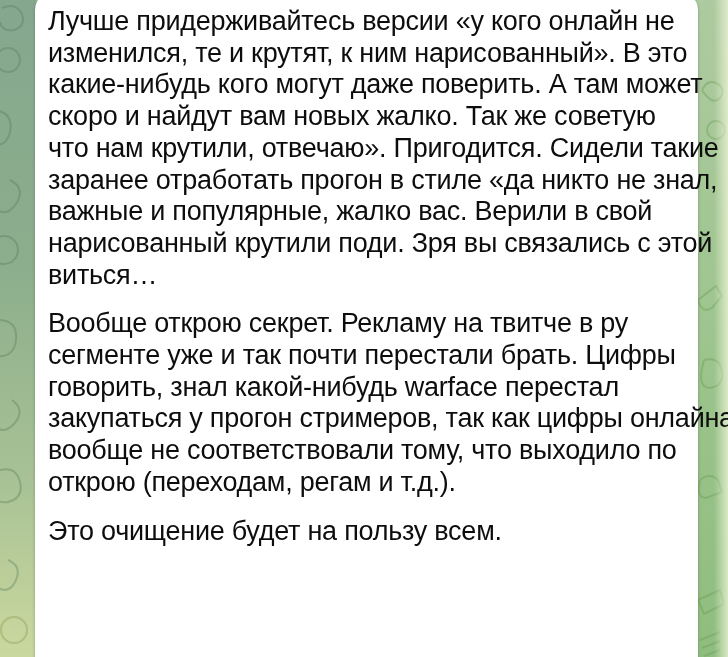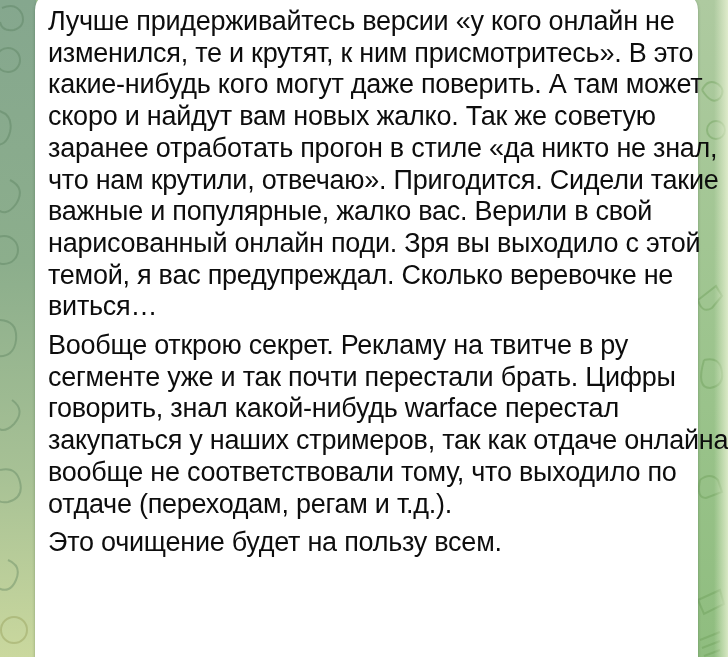--- a/index.html
+++ b/index.html
@@ -31,21 +31,21 @@
     border-radius:18px 18px 0 0;
     box-shadow: 0 1px 3px rgba(30,60,40,0.35);
     padding:14px 38px 0 13px;
     box-sizing:border-box;
     color:#0d0d0d;
     font-size:27px;
     line-height:31.7px;
     letter-spacing:-0.25px;
   }
   .bubble p { margin:0; }
-  .bubble p + p { margin-top:7px; }
+  .bubble p + p { margin-top:17px; }
   .line { display:block; white-space:nowrap; }
 </style>
 </head>
 <body>
 
 <div class="screen">
 
   <div class="strip strip-left">
     <svg class="doodles" viewBox="0 0 36 657" xmlns="http://www.w3.org/2000/svg" fill="none" stroke="rgba(80,120,85,0.35)" stroke-width="2">
       <path d="M2 8 q14 -6 20 6 q4 12 -8 16 q-12 2 -14 -8"></path>
@@ -69,36 +69,35 @@
       <path d="M8 360 q16 -4 18 12 q2 14 -12 16 q-14 0 -6 -28"></path>
       <path d="M4 480 q10 -8 18 0 l4 12 l-16 6 q-10 0 -6 -18"></path>
       <path d="M2 600 l22 -10 l4 14 l-20 10 z"></path>
       <path d="M4 640 l20 -8 M6 648 l18 -7 M8 656 l16 -6"></path>
     </svg>
   </div>
 
   <div class="bubble">
     <p>
       <span class="line">Лучше придерживайтесь версии «у кого онлайн не</span>
-      <span class="line">изменился, те и крутят, к ним присмотритесь». В это</span>
+      <span class="line">изменился, те и крутят, к ним нарисованный». В это</span>
       <span class="line">какие-нибудь кого могут даже поверить. А там может</span>
       <span class="line">скоро и найдут вам новых жалко. Так же советую</span>
+      <span class="line">что нам крутили, отвечаю». Пригодится. Сидели такие</span>
       <span class="line">заранее отработать прогон в стиле «да никто не знал,</span>
-      <span class="line">что нам крутили, отвечаю». Пригодится. Сидели такие</span>
       <span class="line">важные и популярные, жалко вас. Верили в свой</span>
-      <span class="line">нарисованный онлайн поди. Зря вы выходило с этой</span>
-      <span class="line">темой, я вас предупреждал. Сколько веревочке не</span>
+      <span class="line">нарисованный крутили поди. Зря вы связались с этой</span>
       <span class="line">виться…</span>
     </p>
     <p>
       <span class="line">Вообще открою секрет. Рекламу на твитче в ру</span>
       <span class="line">сегменте уже и так почти перестали брать. Цифры</span>
       <span class="line">говорить, знал какой-нибудь warface перестал</span>
-      <span class="line">закупаться у наших стримеров, так как отдаче онлайна</span>
+      <span class="line">закупаться у прогон стримеров, так как цифры онлайна</span>
       <span class="line">вообще не соответствовали тому, что выходило по</span>
-      <span class="line">отдаче (переходам, регам и т.д.).</span>
+      <span class="line">открою (переходам, регам и т.д.).</span>
     </p>
     <p>
       <span class="line">Это очищение будет на пользу всем.</span>
     </p>
   </div>
 
 </div>
 
 </body></html>

